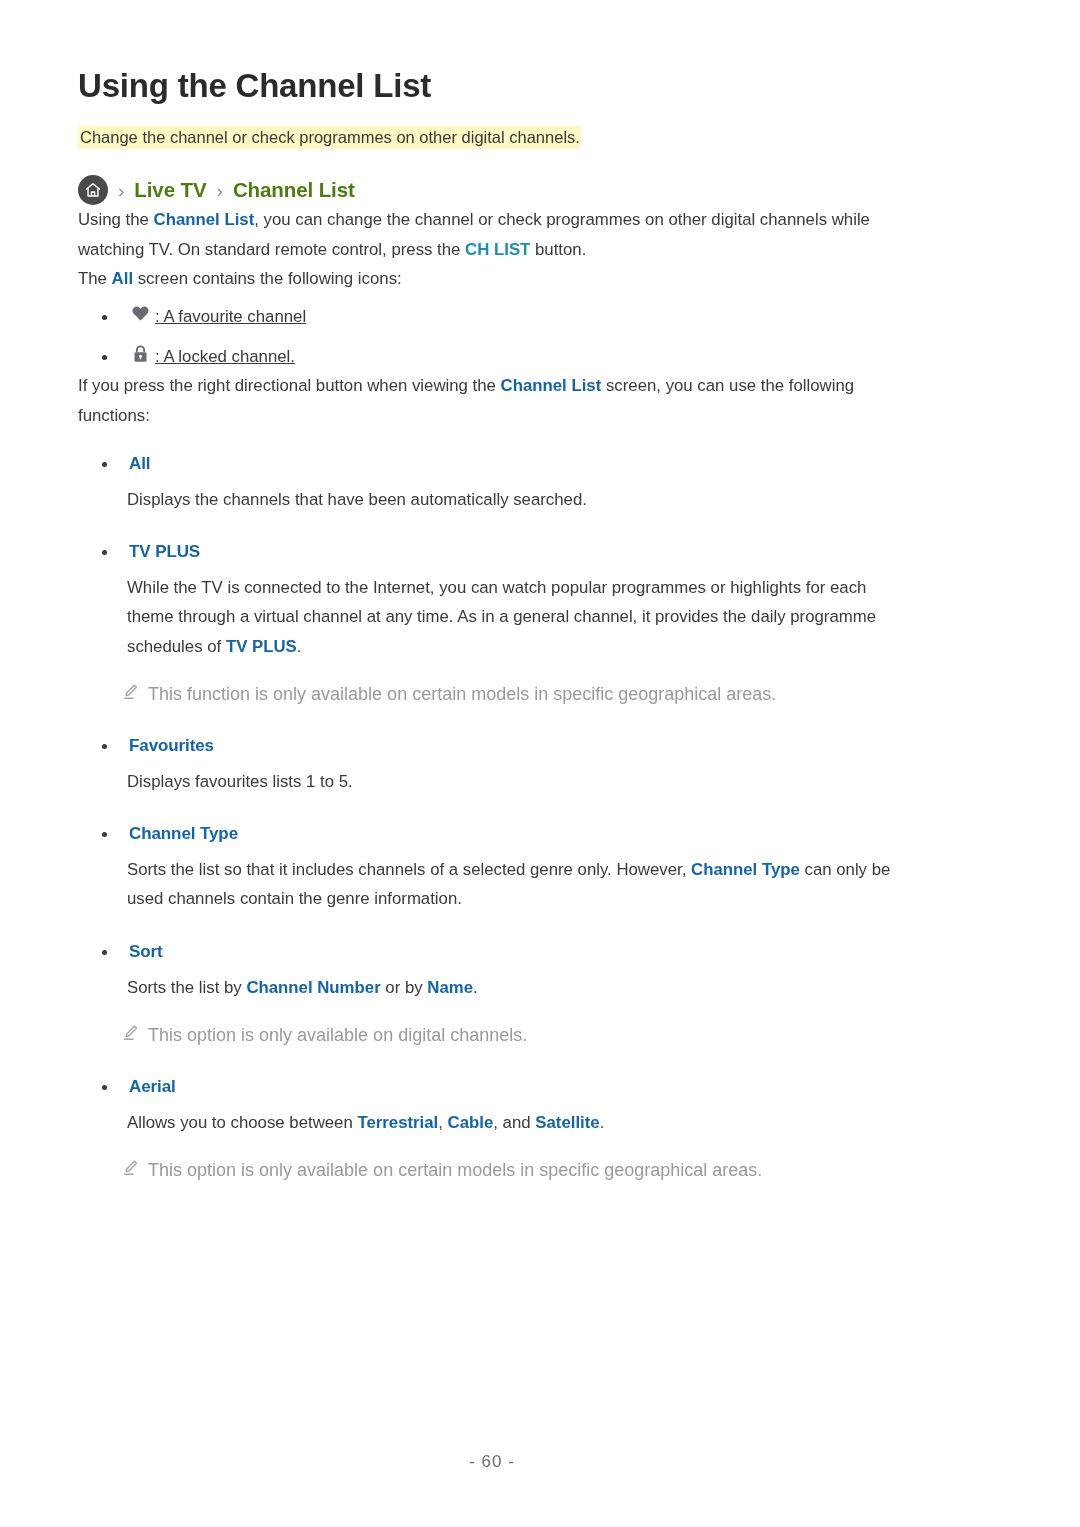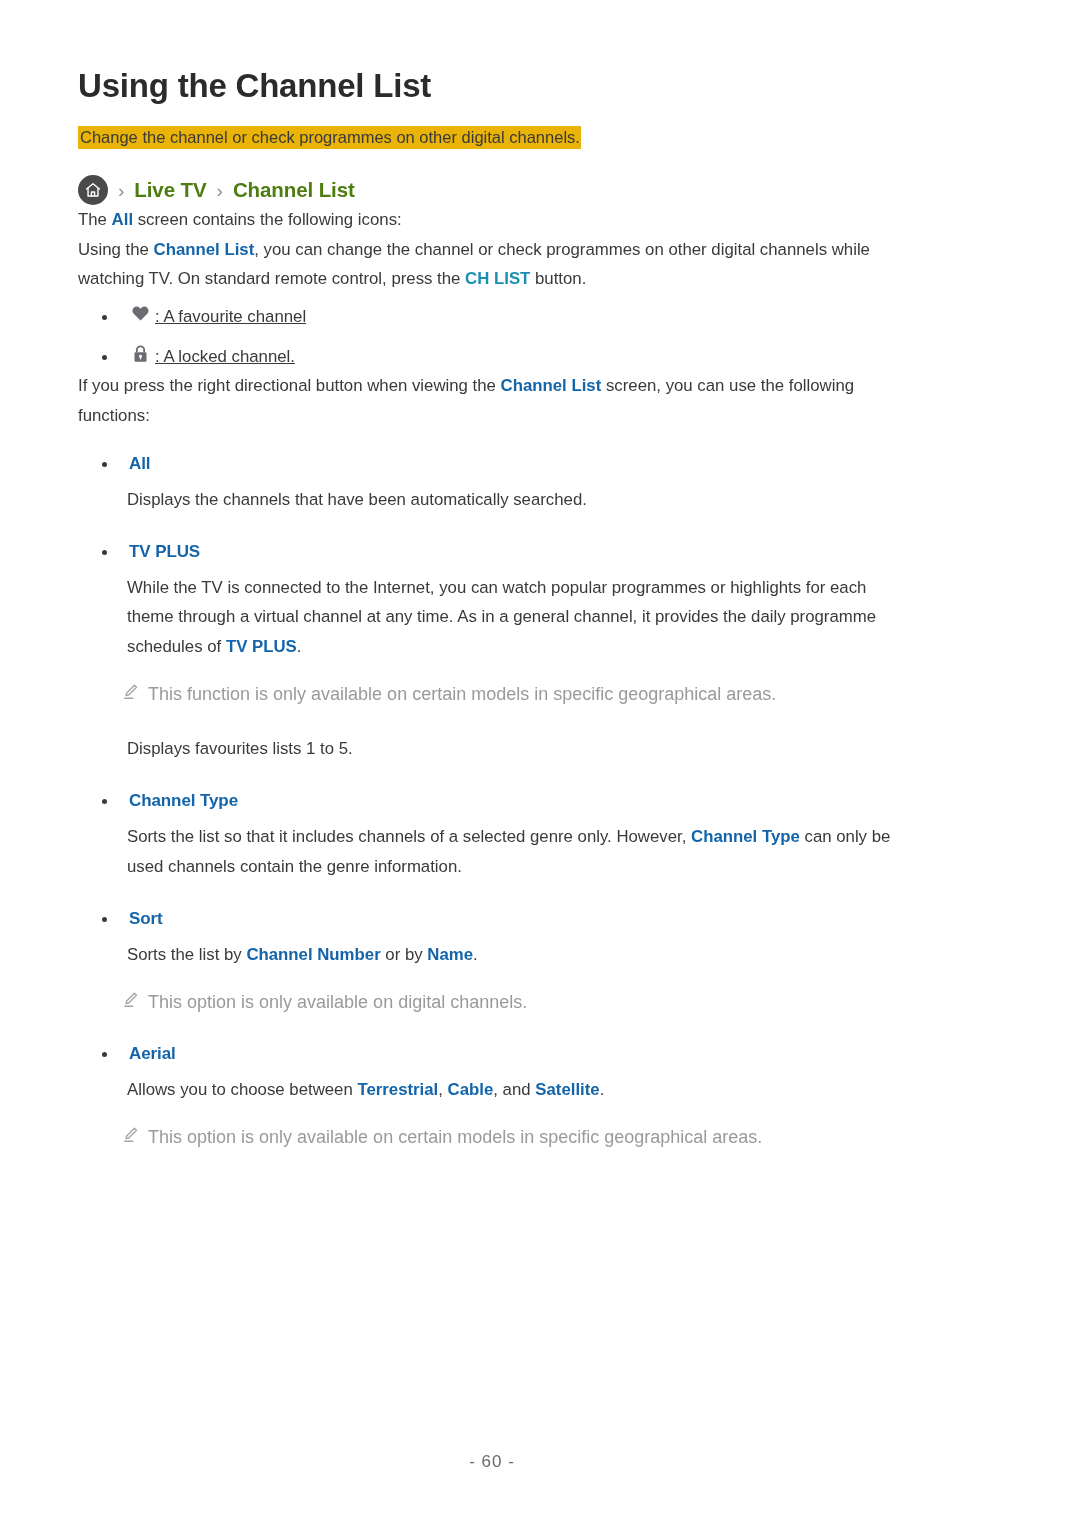--- a/index.html
+++ b/index.html
@@ -35,21 +35,21 @@
   }
 
   
   .subtitle-wrap {
     margin-top: 20px;
     line-height: 1.35;
   }
   .subtitle {
     font-size: 16.5px;
     color: #3a3a3a;
-    background: #eab308;
+    background: #fef9c3;
     padding: 2px 1px 3px 2px;
     box-decoration-break: clone;
     -webkit-box-decoration-break: clone;
   }
 
   
   .breadcrumb {
     margin-top: 27px;
     display: flex;
     align-items: center;
@@ -204,26 +204,26 @@
         <path d="M5.4 10.2V20h13.2v-9.8"></path>
         <path d="M9.9 20v-5.4h4.2V20"></path>
       </svg>
     </span>
     <span class="chev">›</span>
     <span class="crumb">Live TV</span>
     <span class="chev">›</span>
     <span class="crumb">Channel List</span>
   </div>
 
+  <p class="body p-intro">
+    <span>Using the </span><span class="lnk">Channel List</span><span>, you can change the channel or check programmes on other digital channels while watching TV. On standard remote control, press the </span><span class="lnk-teal">CH LIST</span><span> button.</span>
+  </p>
+
   <p class="body p-icons">
     <span>The </span><span class="lnk">All</span><span> screen contains the following icons:</span>
-  </p>
-
-  <p class="body p-intro">
-    <span>Using the </span><span class="lnk">Channel List</span><span>, you can change the channel or check programmes on other digital channels while watching TV. On standard remote control, press the </span><span class="lnk-teal">CH LIST</span><span> button.</span>
   </p>
 
   <div class="icon-list">
     <div class="icon-row">
       <span class="dot"></span>
       <span class="glyph">
         <svg width="19" height="17" viewBox="0 0 24 22" fill="#6b6b72">
           <path d="M12 21.2 3.2 12.6C1 10.4 1 6.9 3.2 4.8c2.1-2.1 5.5-2.1 7.6 0l1.2 1.2 1.2-1.2c2.1-2.1 5.5-2.1 7.6 0 2.2 2.1 2.2 5.6 0 7.8L12 21.2z"></path>
         </svg>
       </span>
@@ -270,20 +270,24 @@
           <svg width="17" height="17" viewBox="0 0 20 20" fill="none" stroke="#a6a6a6" stroke-width="1.7" stroke-linecap="round" stroke-linejoin="round">
             <path d="M14.6 2.6 17 5l-9.1 9.1-3.1.7.7-3.1z"></path>
             <path d="M3.2 18h9.6"></path>
           </svg>
         </span>
         <span class="note-txt">This function is only available on certain models in specific geographical areas.</span>
       </div>
     </div>
 
     <div class="feature">
+      <div class="feature-head">
+        <span class="dot"></span>
+        <span class="feature-label">Favourites</span>
+      </div>
       <div class="feature-desc">Displays favourites lists 1 to 5.</div>
     </div>
 
     <div class="feature">
       <div class="feature-head">
         <span class="dot"></span>
         <span class="feature-label">Channel Type</span>
       </div>
       <div class="feature-desc">
         <span>Sorts the list so that it includes channels of a selected genre only. However, </span><span class="lnk">Channel Type</span><span> can only be used channels contain the genre information.</span>

